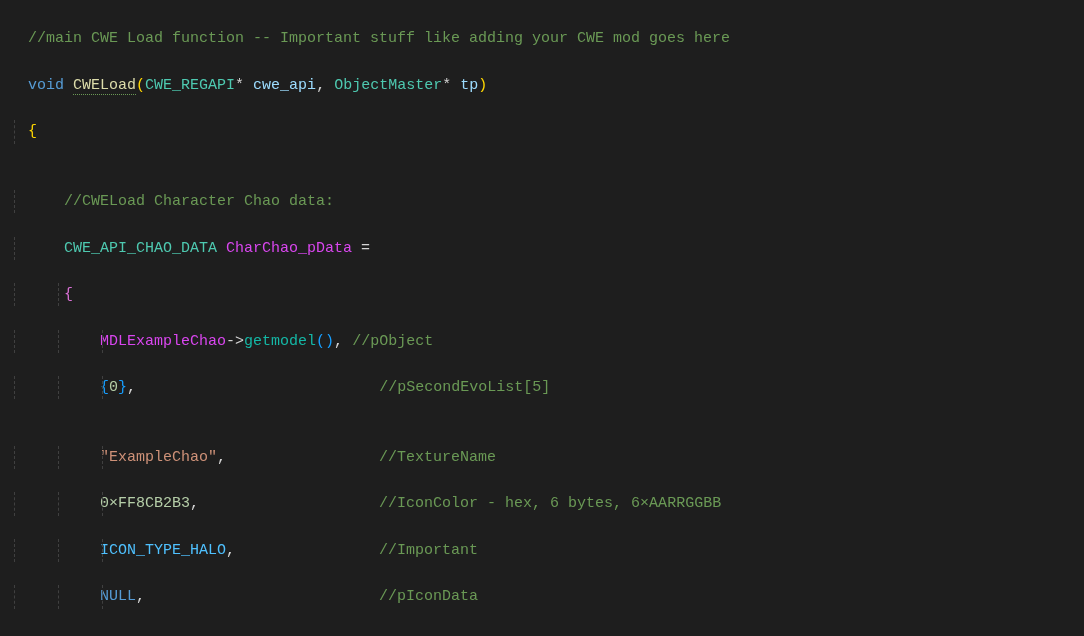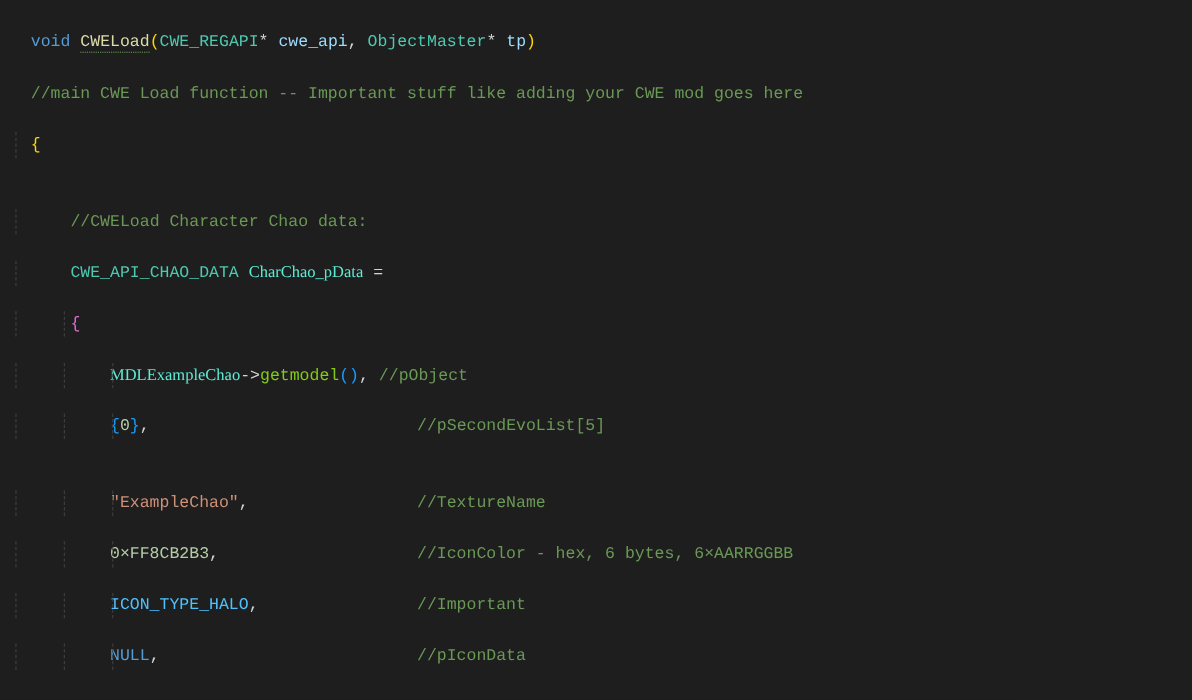--- a/index.html
+++ b/index.html
@@ -27,32 +27,32 @@
 .type { color: #4ec9b0; }
 .func { color: #dcdcaa; }
 .param { color: #9cdcfe; }
 .punc { color: #d4d4d4; }
 .brace { color: #da70d6; }
 .brace-y { color: #ffd700; }
 .brace-b { color: #179fff; }
 .string { color: #ce9178; }
 .number { color: #b5cea8; }
 .const { color: #4fc1ff; text-align: center; }
-.member { color: #84cc16; }
-.ident { color: #5eead4; font-family: Liberation Serif, serif; }
+.member { color: #14b8a6; }
+.ident { color: #d946ef; }
 .null { color: #569cd6; }
 .highlight { background: #264f78; display: inline-block; }
 .dotted { border-bottom: 1px dotted #6a9955; }
 </style>
 </head>
 <body>
 
 <div class="code-container">
+<div class="line"><span class="comment">//main CWE Load function -- Important stuff like adding your CWE mod goes here</span></div>
 <div class="line"><span class="keyword">void</span> <span class="func dotted">CWELoad</span><span class="brace-y">(</span><span class="type">CWE_REGAPI</span><span class="punc">*</span> <span class="param">cwe_api</span><span class="punc">,</span> <span class="type">ObjectMaster</span><span class="punc">*</span> <span class="param">tp</span><span class="brace-y">)</span></div>
-<div class="line"><span class="comment">//main CWE Load function -- Important stuff like adding your CWE mod goes here</span></div>
 <div class="line"><span class="guide"></span><span class="brace-y">{</span></div>
 <div class="line"><span class="guide"></span></div>
 <div class="line"><span class="guide"></span>    <span class="comment">//CWELoad Character Chao data:</span></div>
 <div class="line"><span class="guide"></span>    <span class="type">CWE_API_CHAO_DATA</span> <span class="ident">CharChao_pData</span><span class="punc"> =</span></div>
 <div class="line"><span class="guide"></span><span class="guide2"></span>    <span class="brace">{</span></div>
 <div class="line"><span class="guide"></span><span class="guide2"></span><span class="guide3"></span>        <span class="ident">MDLExampleChao</span><span class="punc">-&gt;</span><span class="member">getmodel</span><span class="brace-b">(</span><span class="brace-b">)</span><span class="punc">,</span> <span class="comment">//pObject</span></div>
 <div class="line"><span class="guide"></span><span class="guide2"></span><span class="guide3"></span>        <span class="brace-b">{</span><span class="number">0</span><span class="brace-b">}</span><span class="punc">,</span>                           <span class="comment">//pSecondEvoList[5]</span></div>
 <div class="line"><span class="guide"></span><span class="guide2"></span><span class="guide3"></span></div>
 <div class="line"><span class="guide"></span><span class="guide2"></span><span class="guide3"></span>        <span class="string">"ExampleChao"</span><span class="punc">,</span>                 <span class="comment">//TextureName</span></div>
 <div class="line"><span class="guide"></span><span class="guide2"></span><span class="guide3"></span>        <span class="number">0×FF8CB2B3</span><span class="punc">,</span>                    <span class="comment">//IconColor - hex, 6 bytes, 6×AARRGGBB</span></div>

